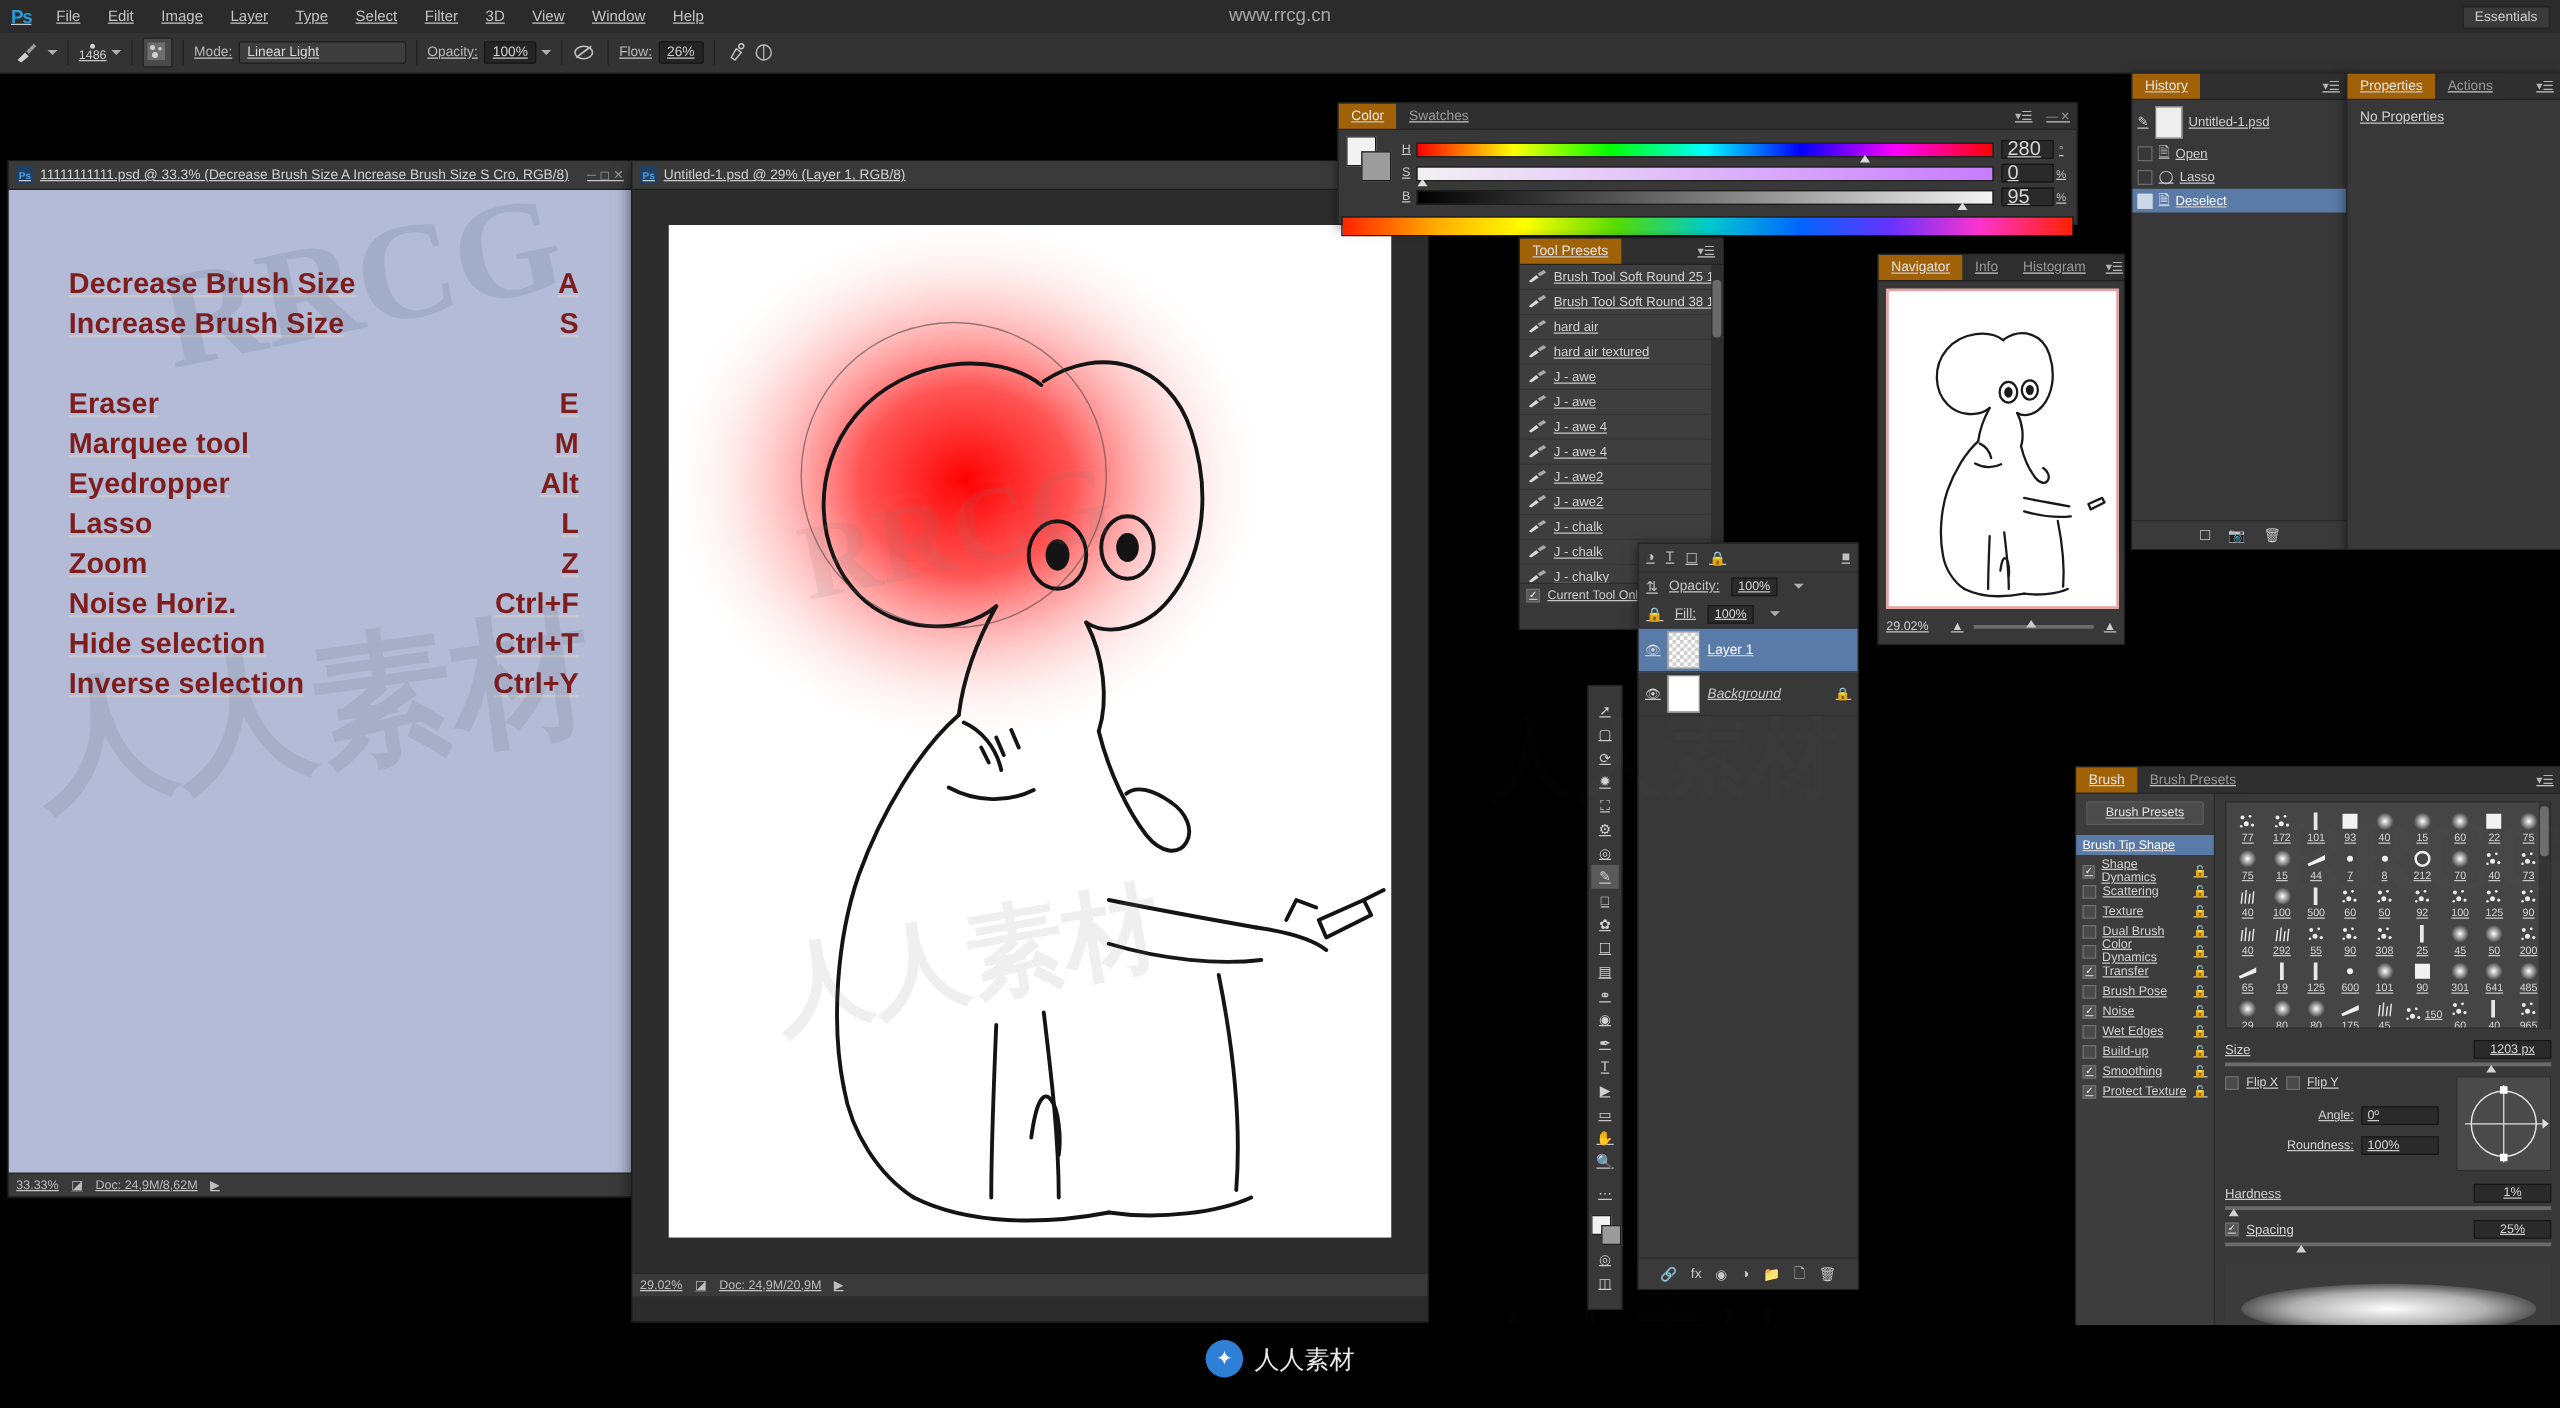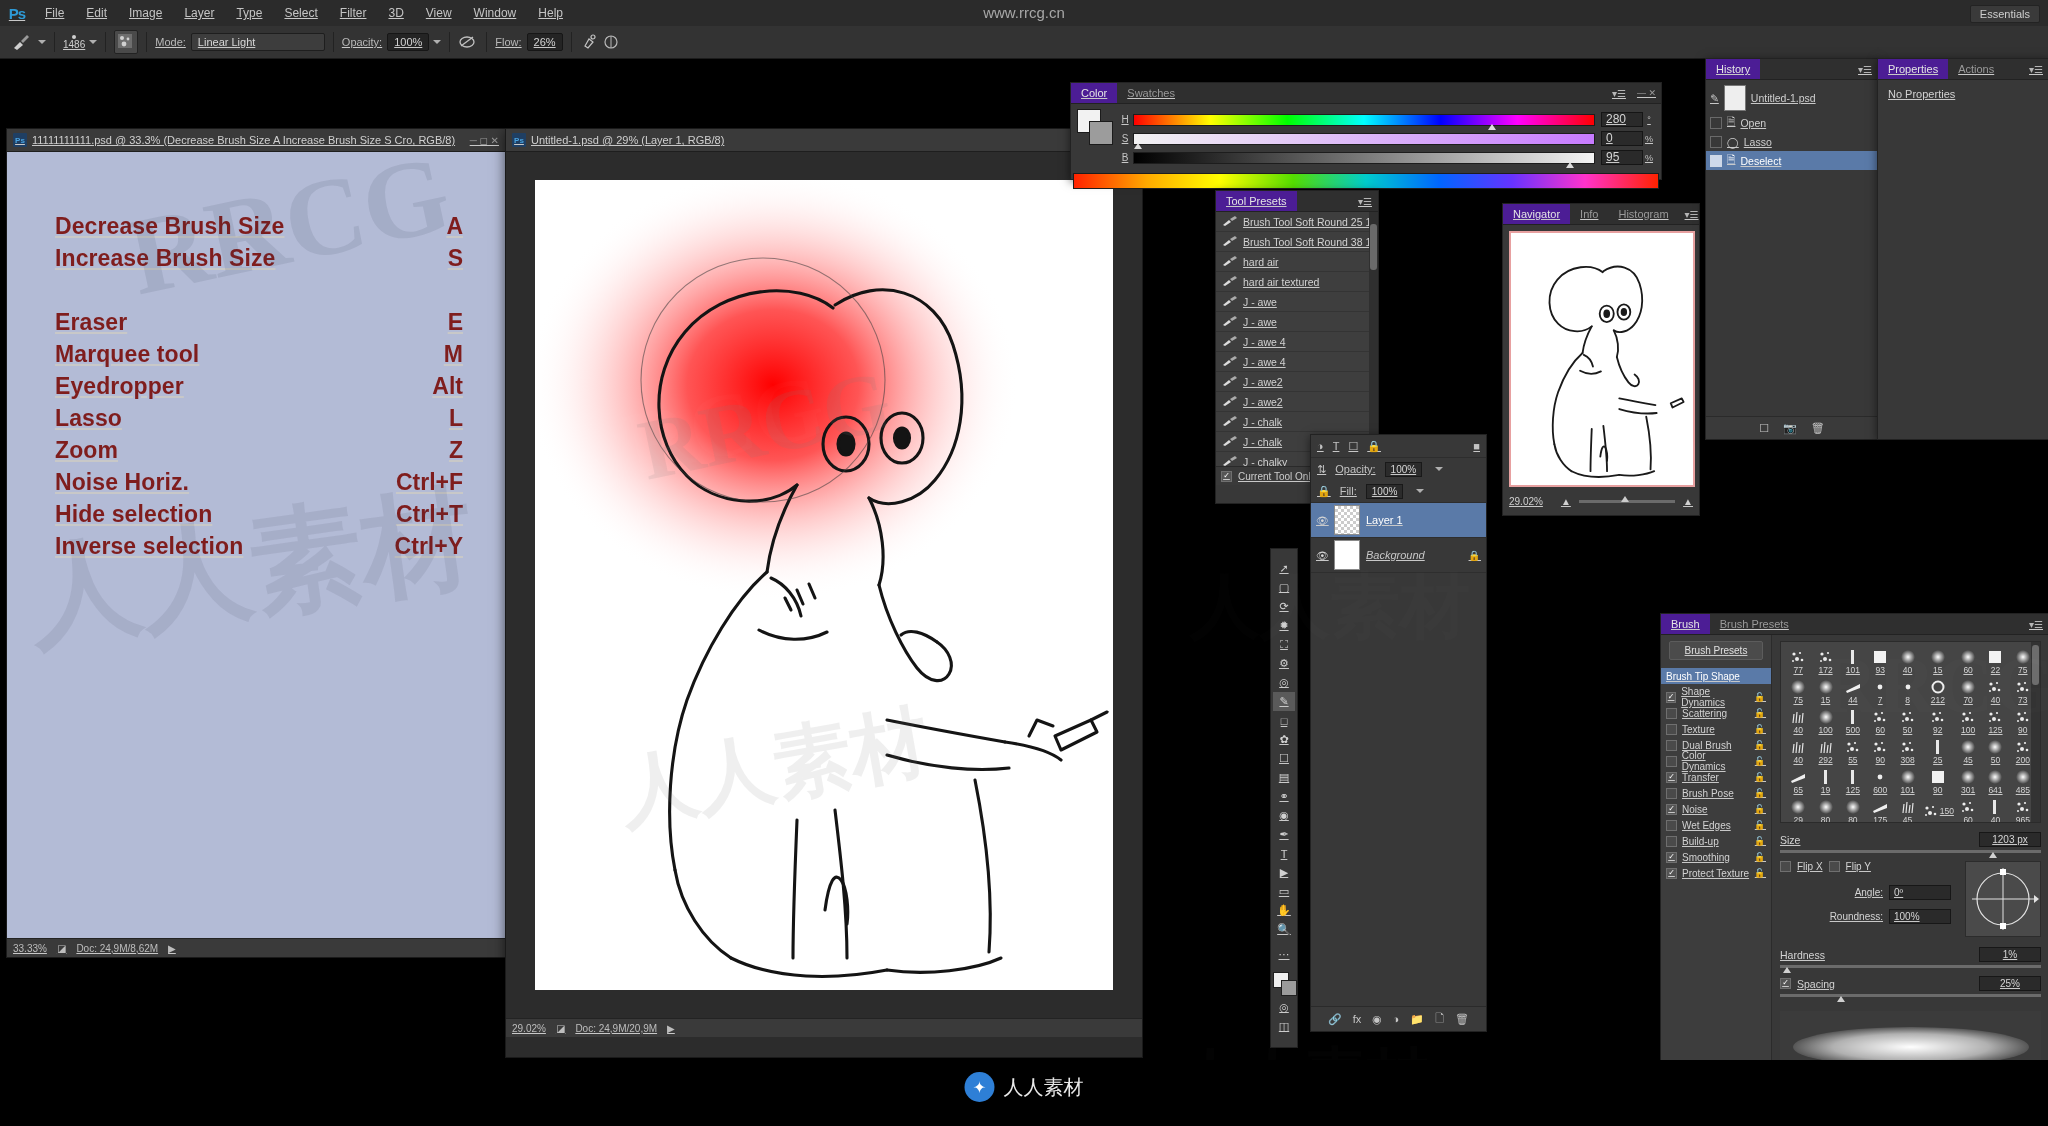--- a/index.html
+++ b/index.html
@@ -49,32 +49,32 @@
   .sc-key{min-width:92px;text-align:right;}
   
   #doc-untitled{left:505px;top:128px;width:636px;height:928px;}
   #canvas-area{position:relative;width:100%;height:866px;background:#2c2c2c;
       display:flex;align-items:center;justify-content:center;}
   #paper{width:578px;height:810px;background:#fff;position:relative;overflow:hidden;}
   
   .panel{background:#383838;border:1px solid #222;box-shadow:0 2px 9px rgba(0,0,0,.55);}
   .panel-tabs{height:20px;background:#2f2f2f;display:flex;align-items:stretch;border-bottom:1px solid #222;}
   .ptab{padding:0 10px;display:flex;align-items:center;font-size:11px;color:#9a9a9a;background:#2f2f2f;}
-  .ptab.active{background:#4c1d95;color:#e4e4e4;}
+  .ptab.active{background:#a16207;color:#e4e4e4;}
   .pmenu{margin-left:auto;display:flex;align-items:center;padding:0 6px;color:#b5b5b5;font-size:10px;}
   .pclose{display:flex;align-items:center;padding:0 5px;color:#9a9a9a;font-size:9px;}
   
   #color-panel{left:1070px;top:82px;width:590px;height:96px;}
   .slider-row{display:flex;align-items:center;height:17px;margin:2px 0;}
   .slider-row .lbl{width:16px;text-align:center;color:#c5c5c5;font-size:10px;}
   .ramp{height:10px;flex:1;border:1px solid #1d1d1d;position:relative;}
   .thumb{position:absolute;top:9px;width:0;height:0;border-left:4px solid transparent;
          border-right:4px solid transparent;border-bottom:6px solid #dcdcdc;}
   .numbox{width:36px;height:13px;background:#2a2a2a;border:1px solid #151515;color:#d5d5d5;
-          font-size:12px;text-align:left;padding-left:4px;line-height:13px;margin-left:6px;}
+          font-size:16px;text-align:left;padding-left:4px;line-height:13px;margin-left:6px;}
   .unit{width:12px;color:#c0c0c0;font-size:9px;text-align:center;}
   
   #tool-presets{left:1215px;top:190px;width:162px;height:312px;}
   .tp-row{height:19px;display:flex;align-items:center;padding-left:6px;font-size:10.5px;color:#d2d2d2;
           border-bottom:1px solid #343434;}
   .tp-row .bicon{width:16px;height:13px;margin-right:5px;display:inline-block;}
   #tp-list{height:254px;overflow:hidden;background:#3e3e3e;position:relative;}
   .tp-footer{height:18px;background:#3a3a3a;border-top:1px solid #2a2a2a;display:flex;align-items:center;
              padding:0 5px;font-size:10px;color:#ccc;gap:6px;}
   

